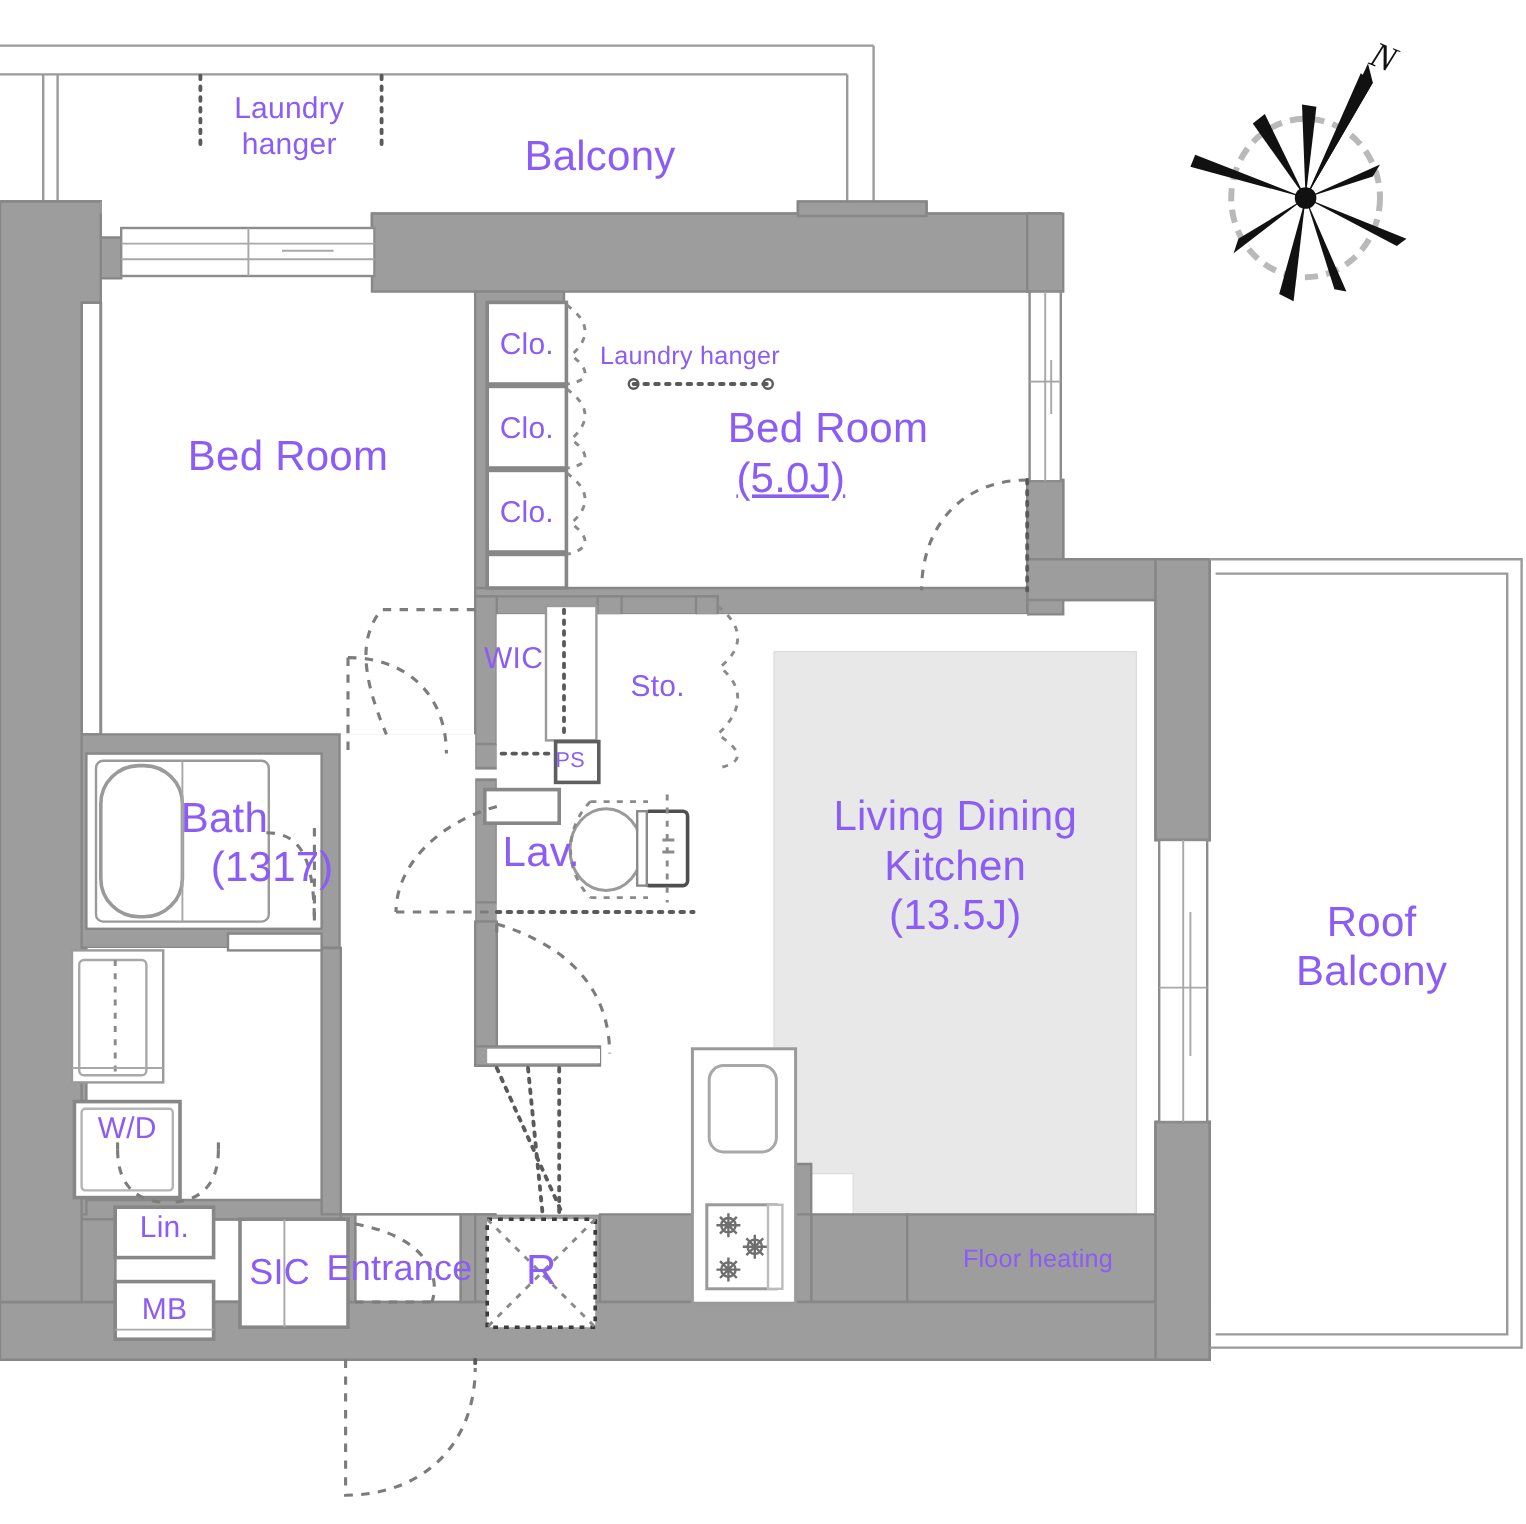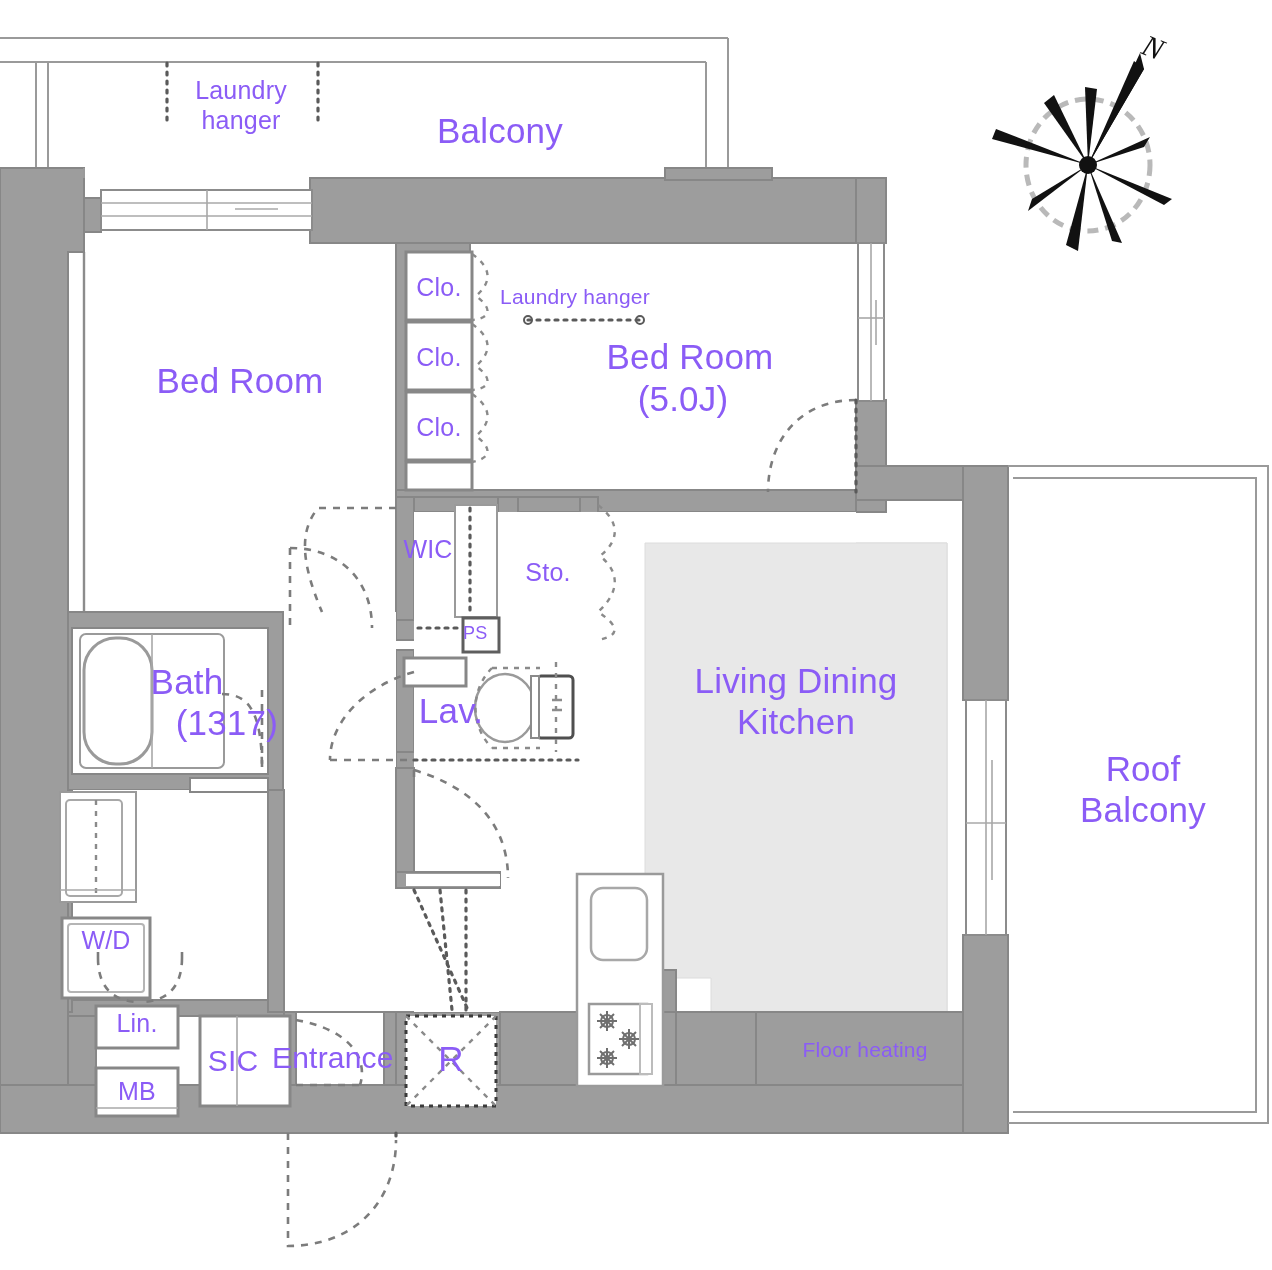--- a/index.html
+++ b/index.html
@@ -432,21 +432,21 @@
   </svg>
 
   <div class="lbl lbl-sm" style="left:176px; top:76px; width:130px;">Laundry
 hanger</div>
 
   <div class="lbl lbl-room" style="left:430px; top:110px; width:140px;">Balcony</div>
 
   <div class="lbl lbl-room" style="left:80px; top:360px; width:320px;">Bed Room</div>
 
   <div class="lbl lbl-room" style="left:530px; top:336px; width:320px;">Bed Room</div>
-  <div class="lbl lbl-room" style="left:523px; top:378px; width:320px;">(5.0J)</div>
+  <div class="lbl lbl-room" style="left:499px; top:378px; width:320px;text-decoration:underline;">(5.0J)</div>
 
   <div class="lbl lbl-xs" style="left:500px; top:285px; width:200px; text-align:left;">Laundry hanger</div>
 
   <div class="lbl lbl-sm" style="left:406px; top:273px; width:66px;">Clo.</div>
   <div class="lbl lbl-sm" style="left:406px; top:343px; width:66px;">Clo.</div>
   <div class="lbl lbl-sm" style="left:406px; top:413px; width:66px;">Clo.</div>
 
   <div class="lbl lbl-sm" style="left:392px; top:535px; width:72px;">WIC</div>
 
   <div class="lbl lbl-sm" style="left:512px; top:558px; width:72px;">Sto.</div>
@@ -466,19 +466,20 @@
   <div class="lbl lbl-sm" style="left:96px; top:1077px; width:82px;">MB</div>
 
   <div class="lbl lbl-med" style="left:188px; top:1043px; width:90px;">SIC</div>
 
   <div class="lbl lbl-med" style="left:272px; top:1040px; width:160px; text-align:left;">Entrance</div>
 
   <div class="lbl lbl-room" style="left:406px; top:1038px; width:90px;">R</div>
 
   <div class="lbl lbl-room" style="left:650px; top:660px; width:292px;">Living Dining
 Kitchen</div>
+  <div class="lbl lbl-room" style="left:650px; top:742px; width:292px;">(13.5J)</div>
 
   <div class="lbl lbl-xs" style="left:790px; top:1038px; width:150px;">Floor heating</div>
 
   <div class="lbl lbl-room" style="left:1050px; top:748px; width:186px;">Roof
 Balcony</div>
 
 </div>
 
 </body></html>

